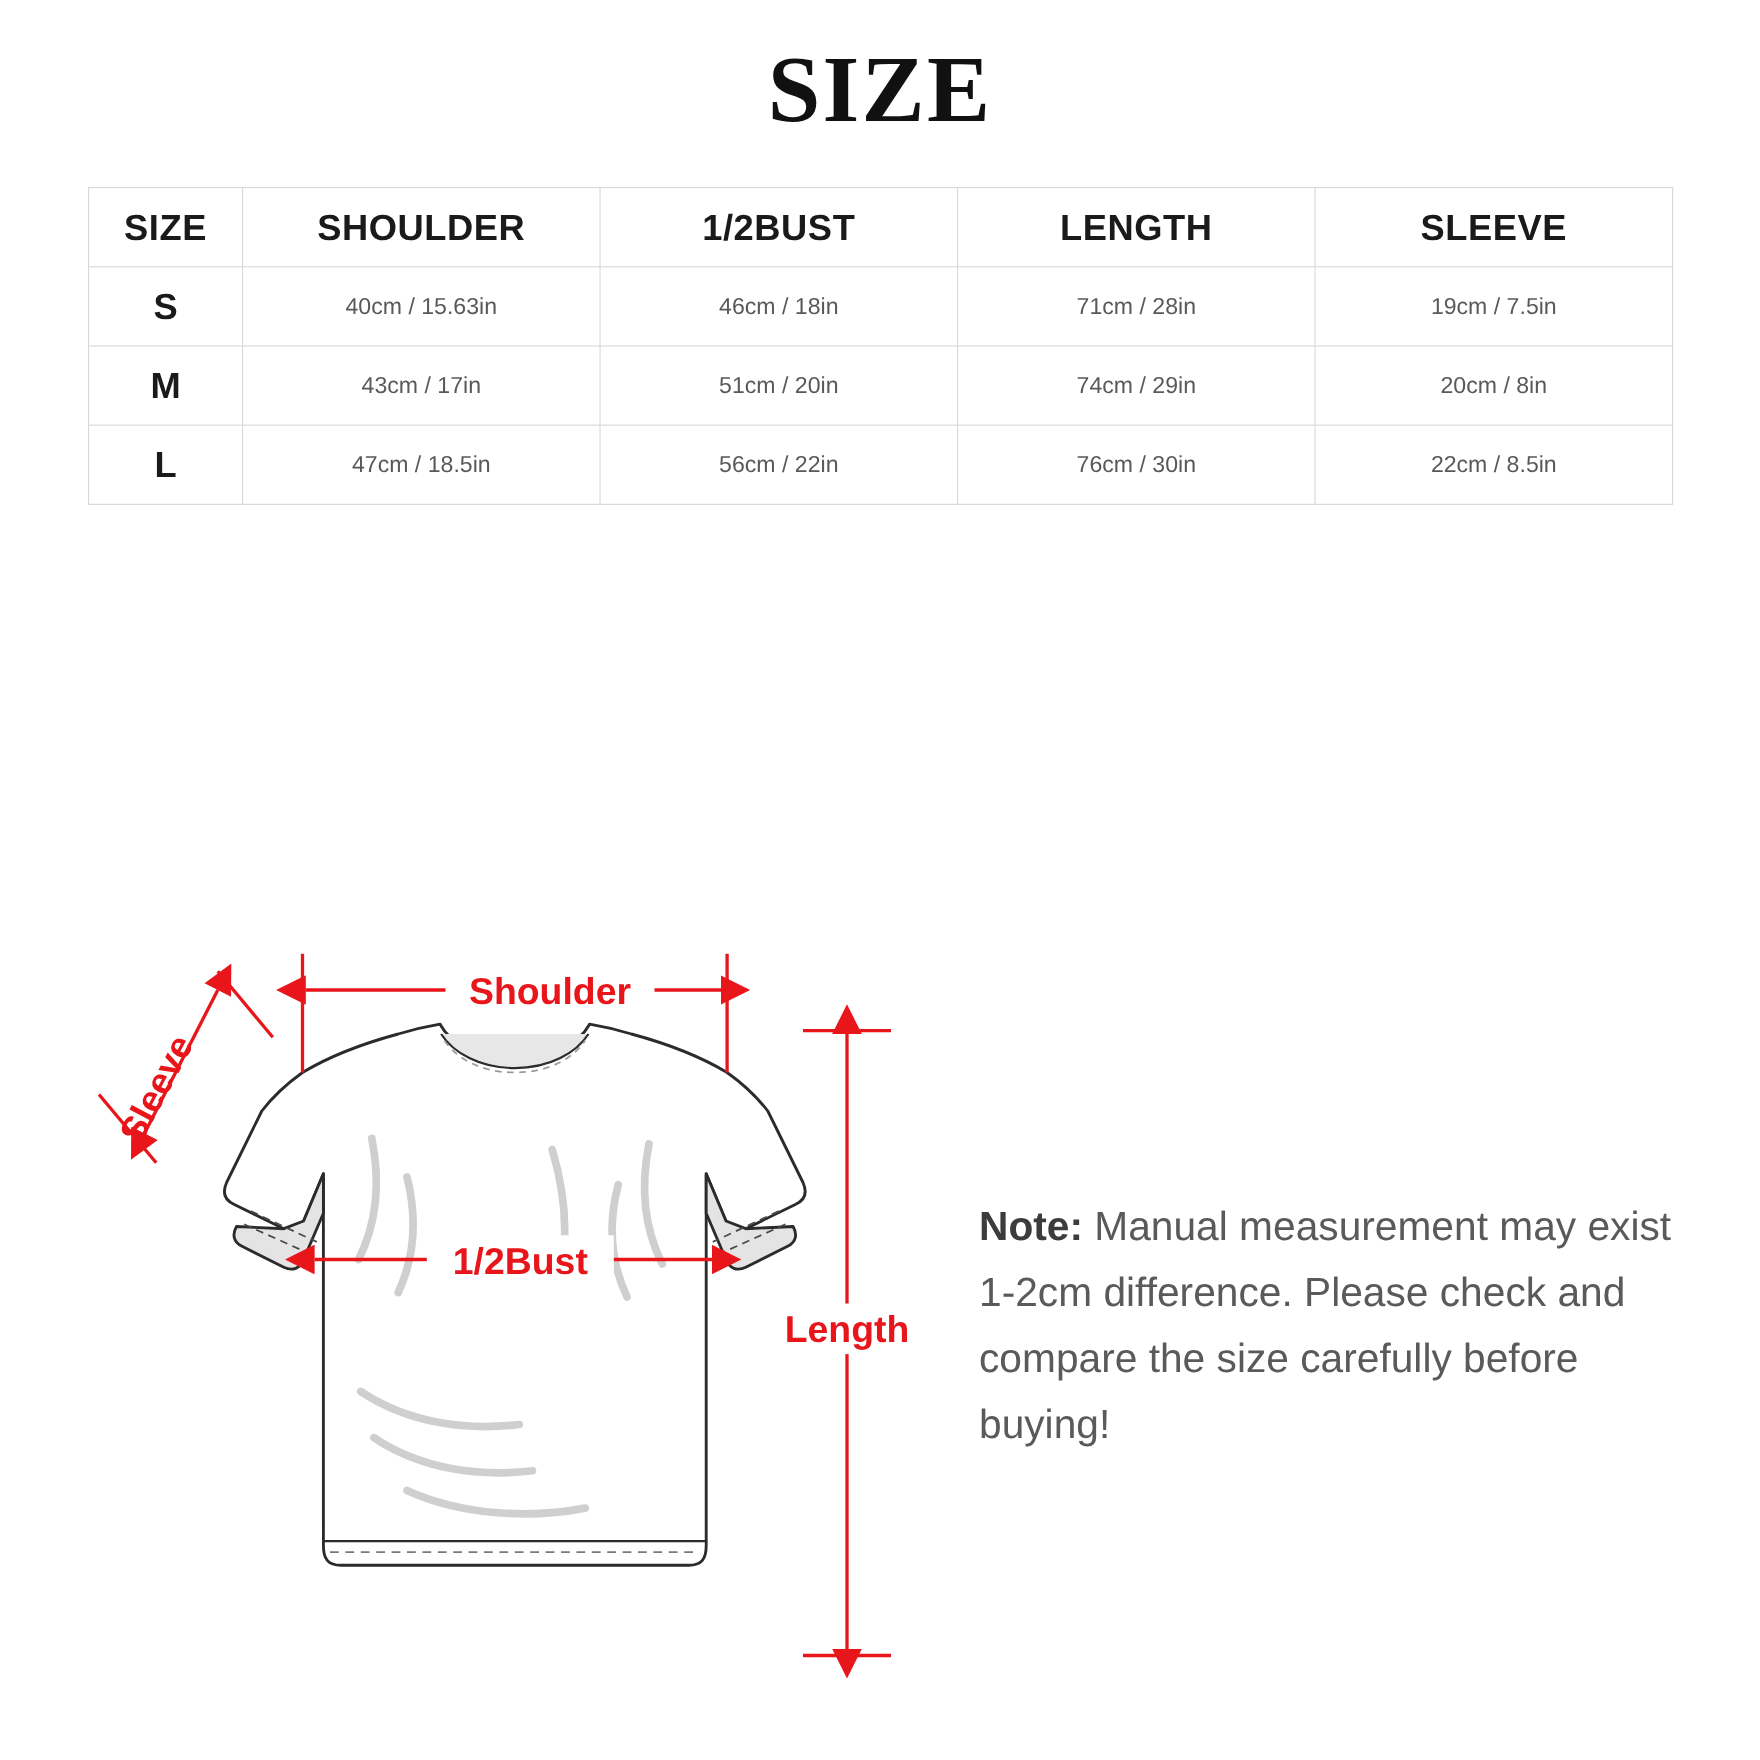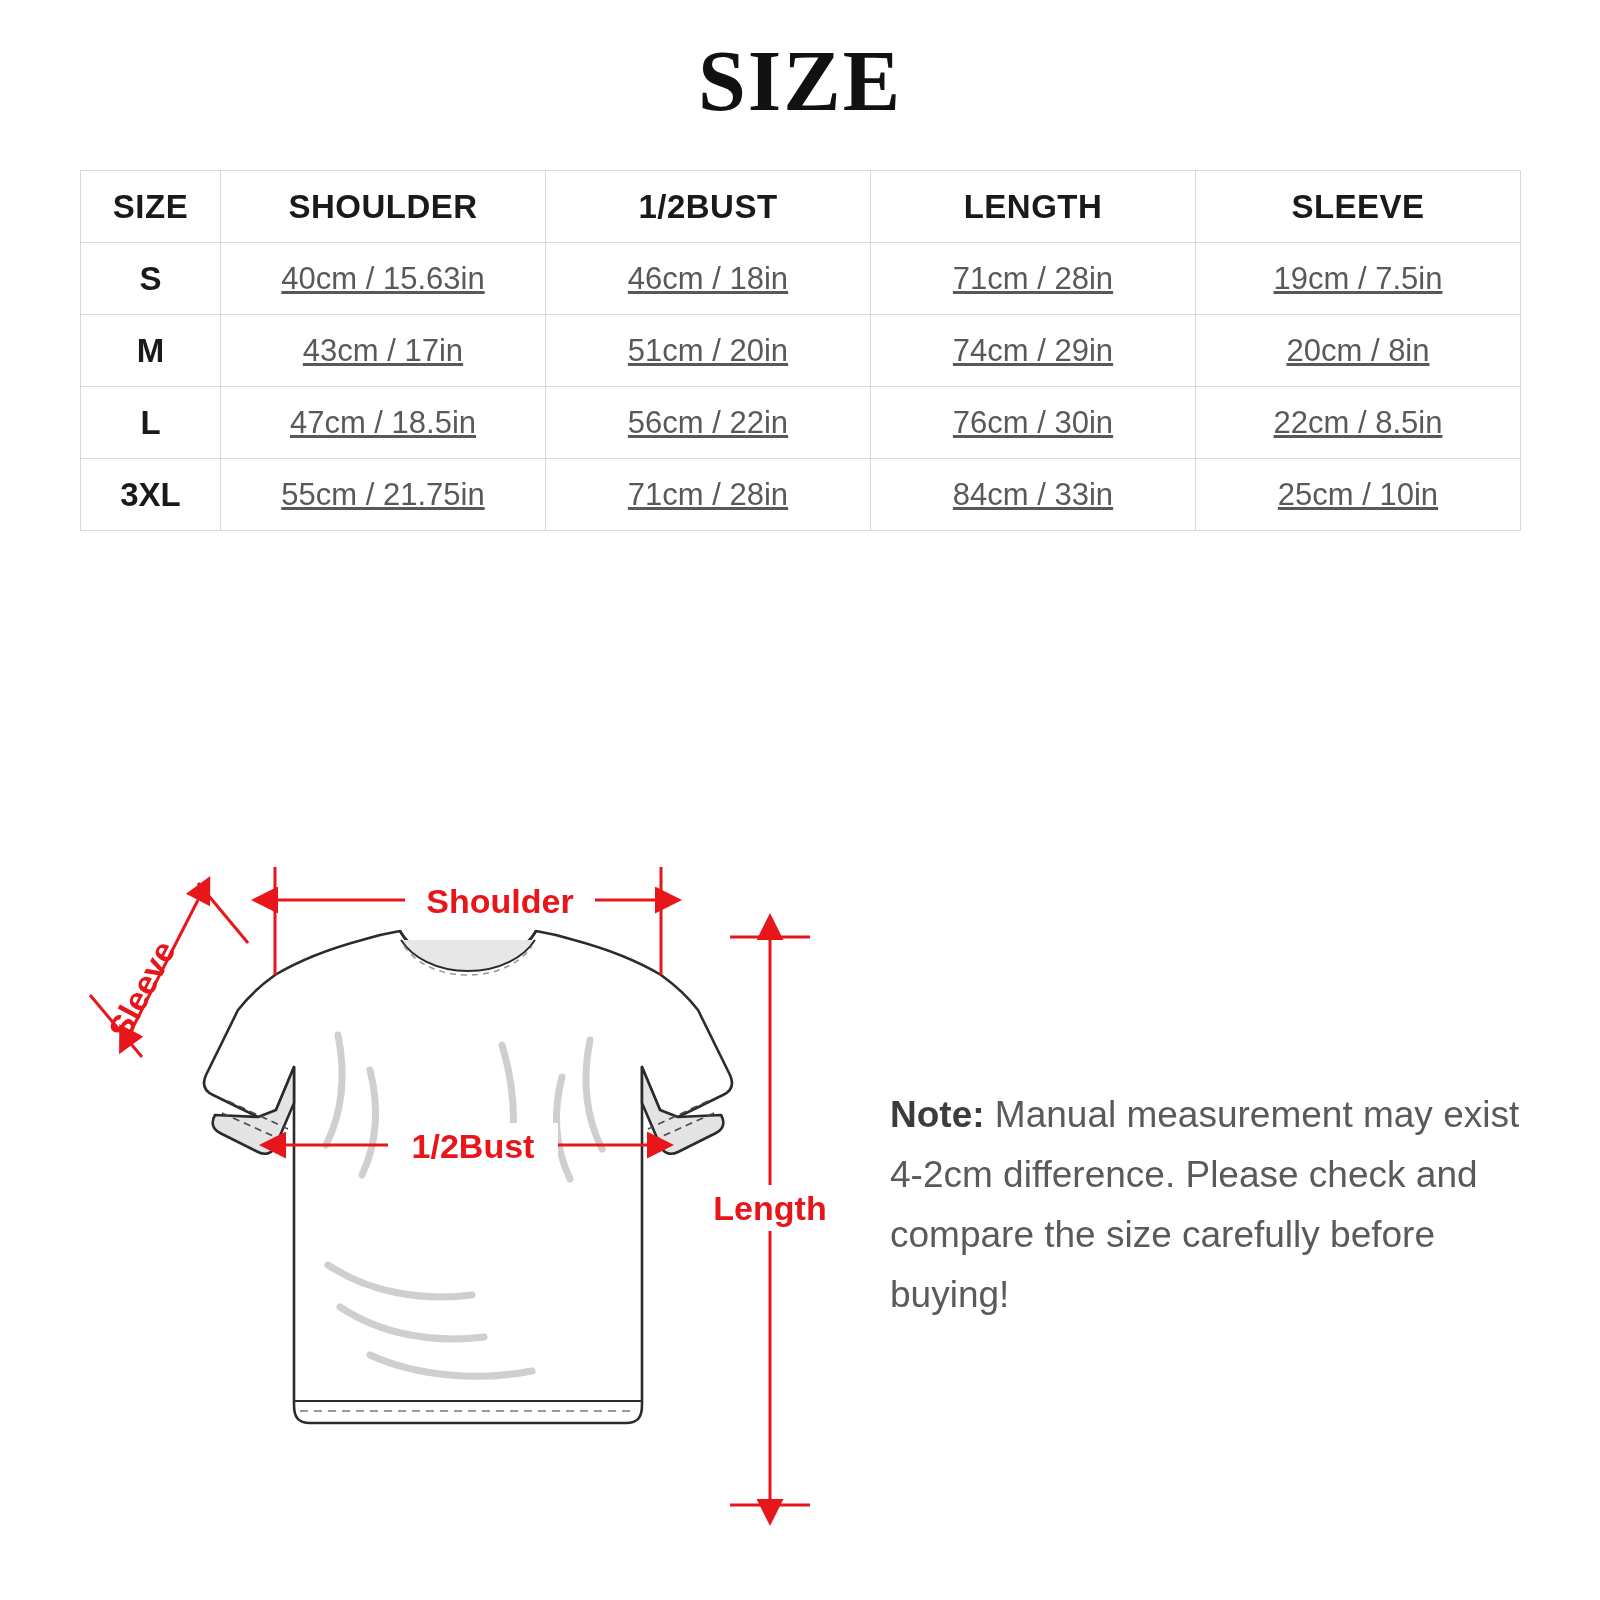--- a/index.html
+++ b/index.html
@@ -49,24 +49,23 @@
     font-weight: bold;
     color: #1a1a1a;
     letter-spacing: 0.5px;
   }
   table.size-table td.size-cell {
     font-size: 33px;
     font-weight: bold;
     color: #1a1a1a;
   }
   table.size-table td.val {
-    font-size: 31px;
+    font-size: 21px;
     color: #595959;
     font-weight: normal;
-    text-decoration: underline;
   }
   col.c-size { width: 140px; }
   col.c-shoulder { width: 325px; }
   col.c-bust { width: 325px; }
   col.c-length { width: 325px; }
   col.c-sleeve { width: 325px; }
 
   
   .illustration {
     position: absolute;
@@ -130,27 +129,20 @@
         <td class="val">51cm / 20in</td>
         <td class="val">74cm / 29in</td>
         <td class="val">20cm / 8in</td>
       </tr>
       <tr>
         <td class="size-cell">L</td>
         <td class="val">47cm / 18.5in</td>
         <td class="val">56cm / 22in</td>
         <td class="val">76cm / 30in</td>
         <td class="val">22cm / 8.5in</td>
-      </tr>
-      <tr>
-        <td class="size-cell">3XL</td>
-        <td class="val">55cm / 21.75in</td>
-        <td class="val">71cm / 28in</td>
-        <td class="val">84cm / 33in</td>
-        <td class="val">25cm / 10in</td>
       </tr>
     </tbody>
   </table>
 </div>
 
 <div class="illustration">
   <svg width="800" height="700" viewBox="0 0 800 700" xmlns="http://www.w3.org/2000/svg">
     <defs>
       <marker id="arrL" markerWidth="10" markerHeight="9" refX="9" refY="4.5" orient="auto" markerUnits="strokeWidth">
         <path d="M9,0 L0,4.5 L9,9 z" fill="#e8151b"></path>
@@ -240,14 +232,14 @@
       <line x1="660" y1="92" x2="740" y2="92"></line>
       <line x1="660" y1="660" x2="740" y2="660"></line>
       <line x1="700" y1="95" x2="700" y2="657" marker-start="url(#arrL)" marker-end="url(#arrR)"></line>
     </g>
     <rect x="660" y="340" width="120" height="46" fill="#ffffff"></rect>
     <text x="700" y="375" text-anchor="middle" font-family="'Liberation Sans', sans-serif" font-size="34" font-weight="bold" fill="#e8151b">Length</text>
   </svg>
 </div>
 
 <div class="note">
-  <b>Note:</b><span> Manual measurement may exist 4-2cm difference. Please check and compare the size carefully before buying!</span>
+  <b>Note:</b><span> Manual measurement may exist 1-2cm difference. Please check and compare the size carefully before buying!</span>
 </div>
 
 </body></html>

